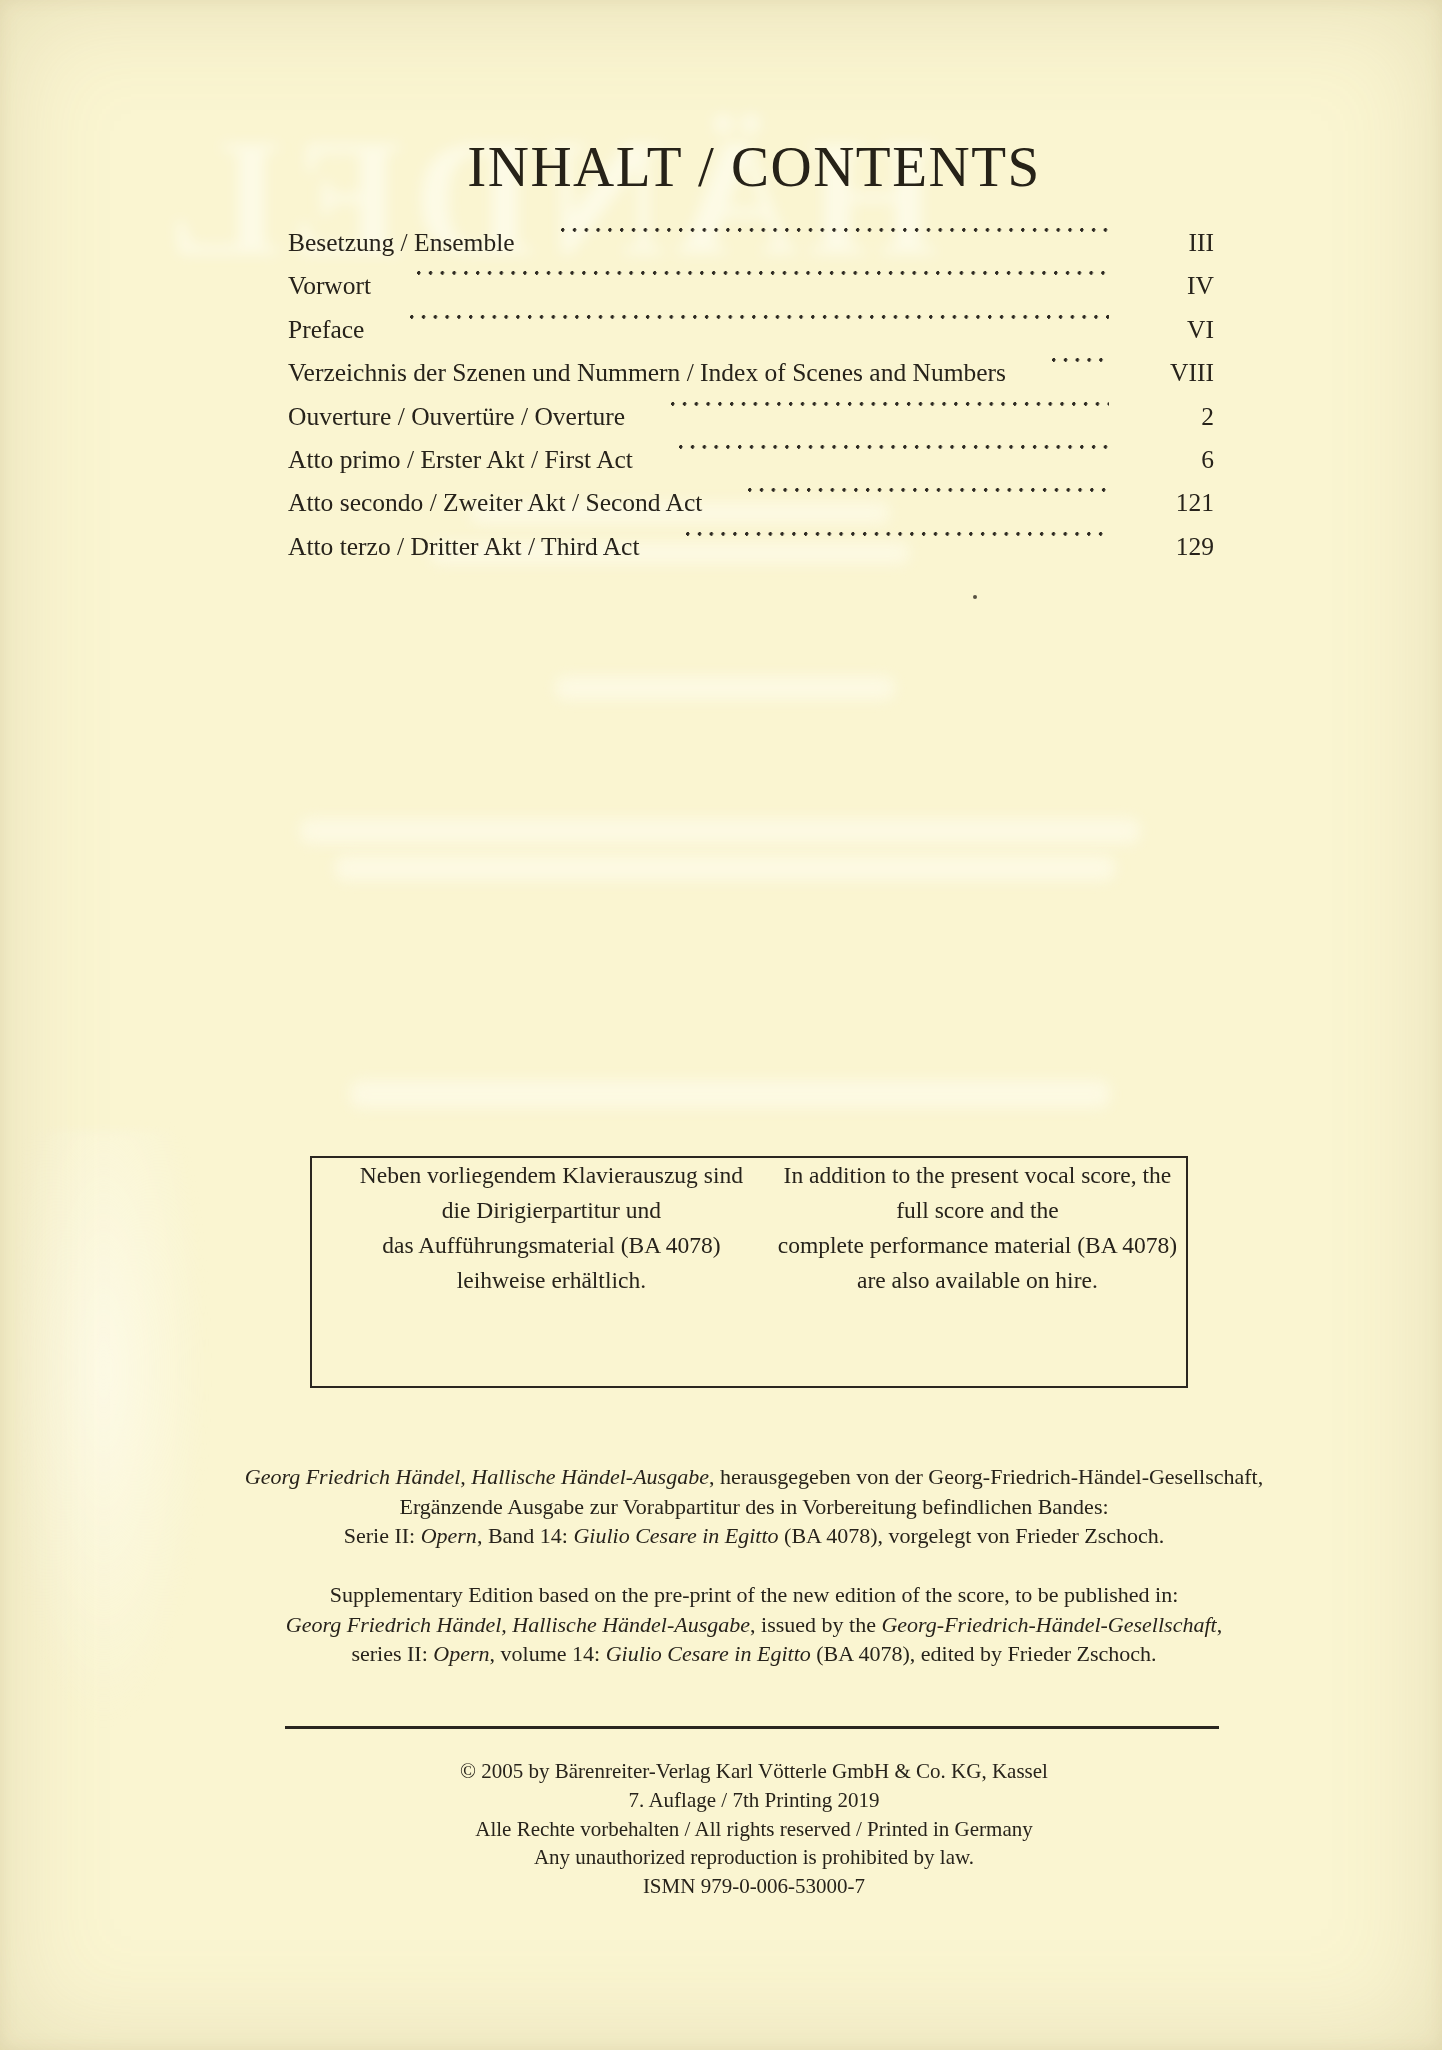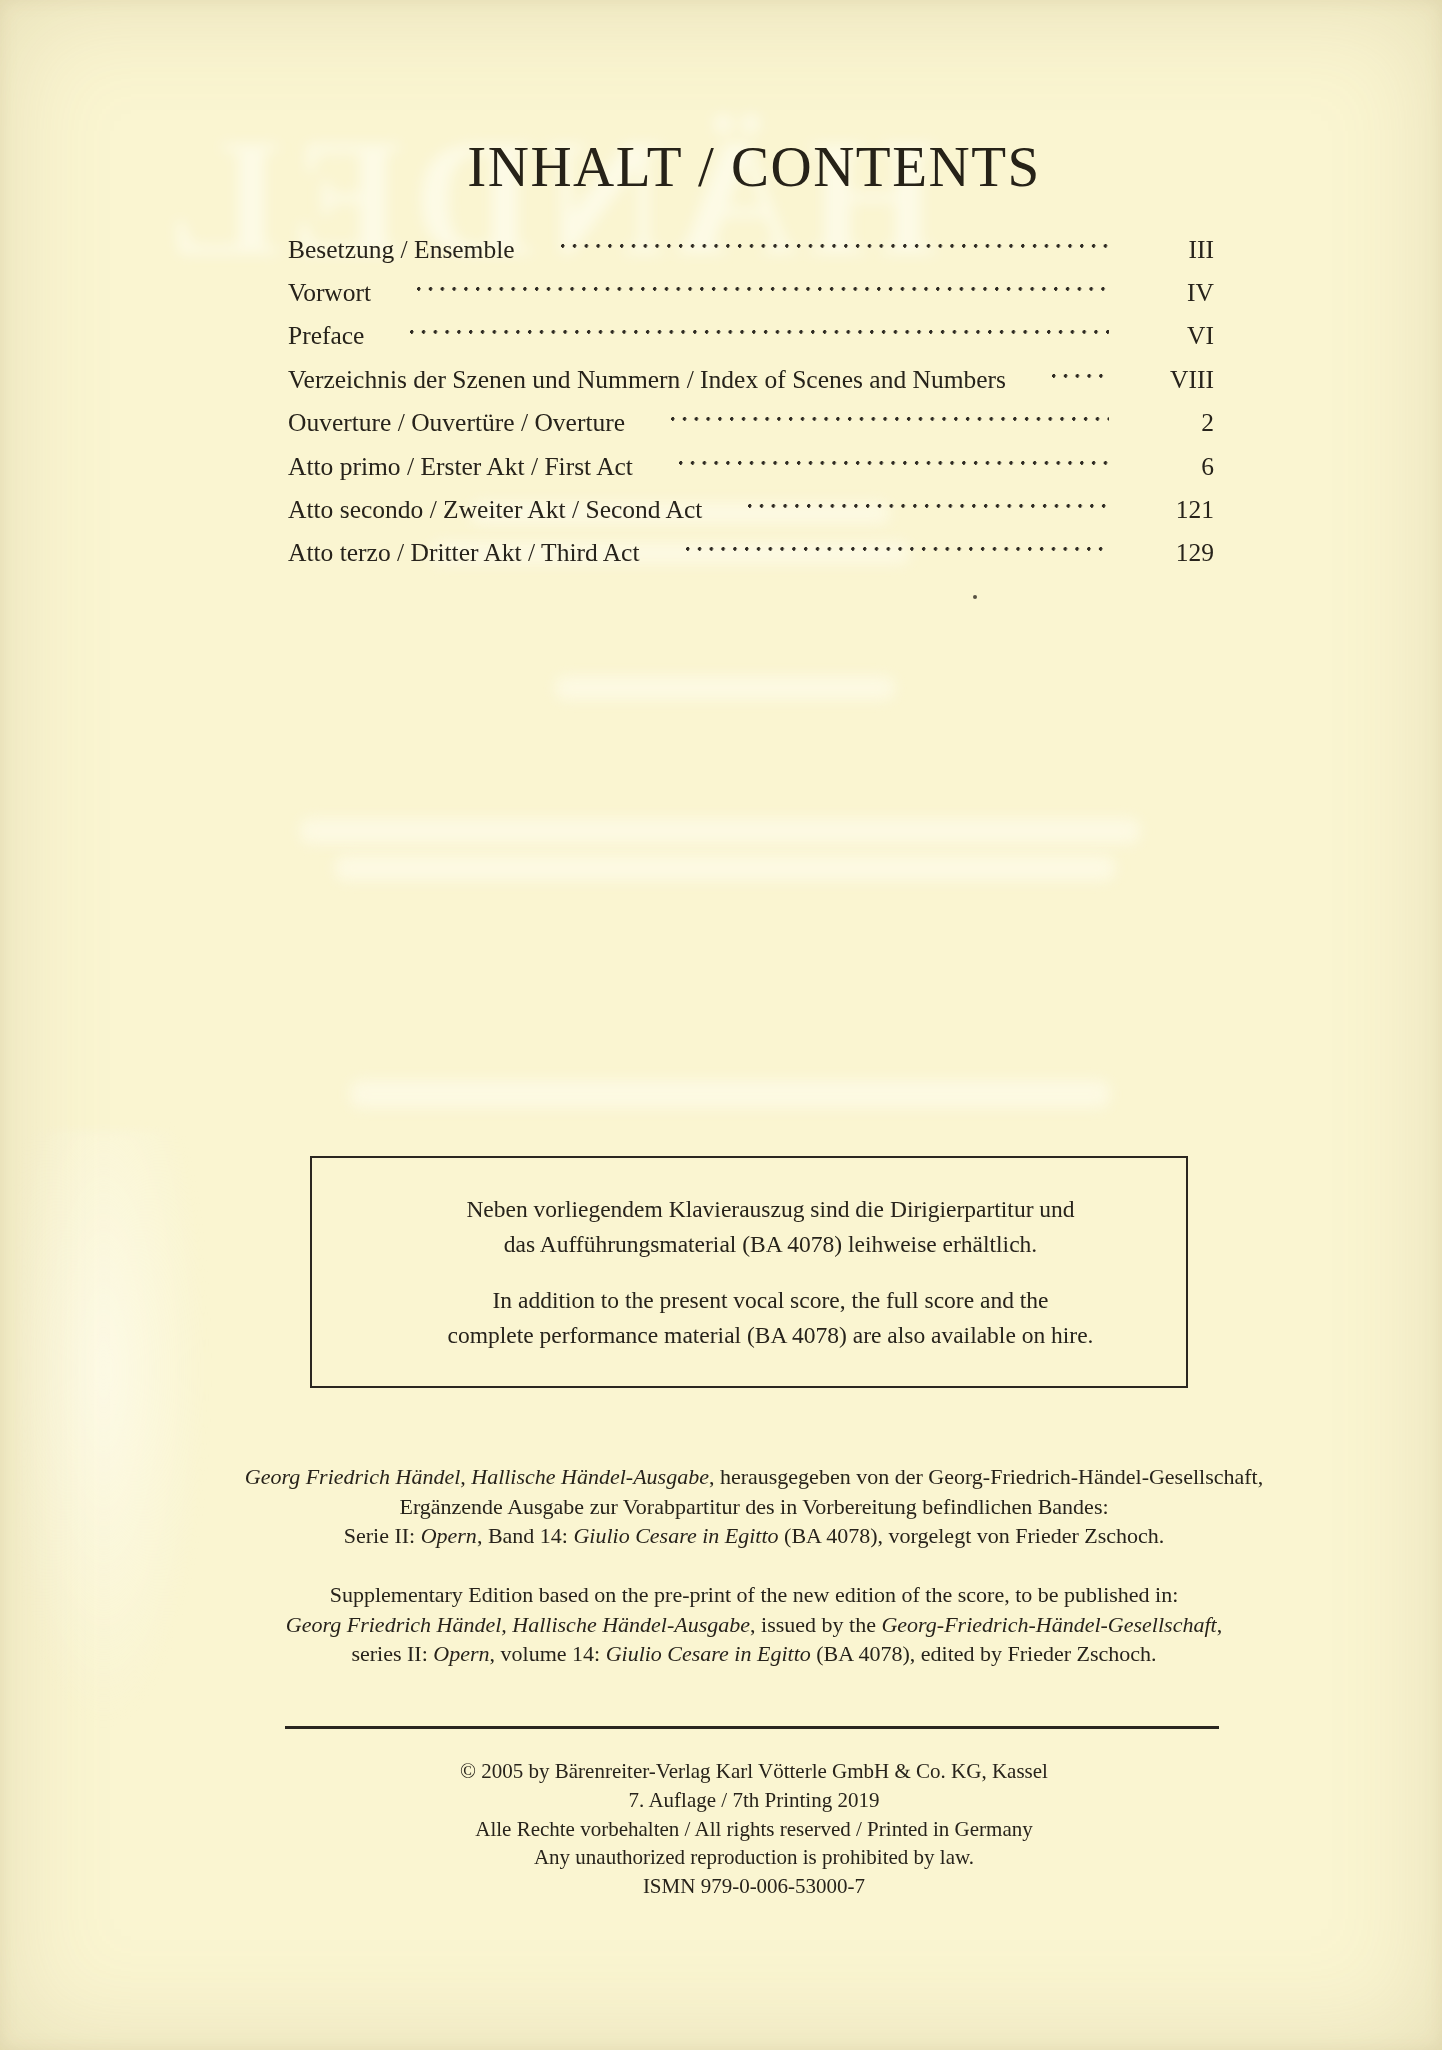--- a/index.html
+++ b/index.html
@@ -22,33 +22,33 @@
   .gswirl{position:absolute;left:18px;top:1130px;width:190px;height:600px;pointer-events:none;
     background:radial-gradient(ellipse at 45% 40%, rgba(255,253,243,.6), rgba(255,253,243,0) 70%);
     filter:blur(5px);}
   .speck{position:absolute;left:973px;top:595px;width:4px;height:4px;border-radius:50%;background:rgba(45,40,30,.8);}
 
   .title{
     position:absolute;left:254px;top:138px;width:1000px;text-align:center;
     font-size:57px;line-height:1.0;letter-spacing:1.5px;color:#262218;
   }
   .toc{position:absolute;left:288px;top:228px;width:926px;}
-  .toc-row{display:flex;align-items:center;height:43.4px;font-size:25.5px;gap:33px;}
+  .toc-row{display:flex;align-items:flex-start;height:43.4px;font-size:25.5px;gap:33px;}
   .toc-label{white-space:nowrap;}
   .leader{
     flex:1 1 auto;height:4px;margin:0 10px 8px 13px;
     background-image:radial-gradient(circle at 1.7px 1.9px,#2e2a22 1.7px,rgba(0,0,0,0) 1.9px);
     background-size:11.8px 4px;background-repeat:repeat-x;background-position:left bottom;
   }
   .toc-page{min-width:62px;text-align:right;white-space:nowrap;}
 
   .hire-box{
     position:absolute;left:310px;top:1156px;width:878px;height:232px;
     border:2.5px solid #2a2620;box-sizing:border-box;
-    display:flex;flex-direction:column;justify-content:center;gap:21px;
+    display:flex;flex-direction:row;justify-content:center;gap:21px;
     text-align:center;font-size:23.5px;padding-left:43px;
   }
   .hire-box .para div{line-height:35px;}
 
   .note{position:absolute;left:66px;width:1376px;text-align:center;font-size:22px;line-height:29.6px;}
   .note-german{top:1462px;}
   .note-english{top:1580px;}
   .note i{font-style:italic;}
 
   .rule{position:absolute;left:285px;top:1726px;width:934px;height:3px;background:#2a2620;}

